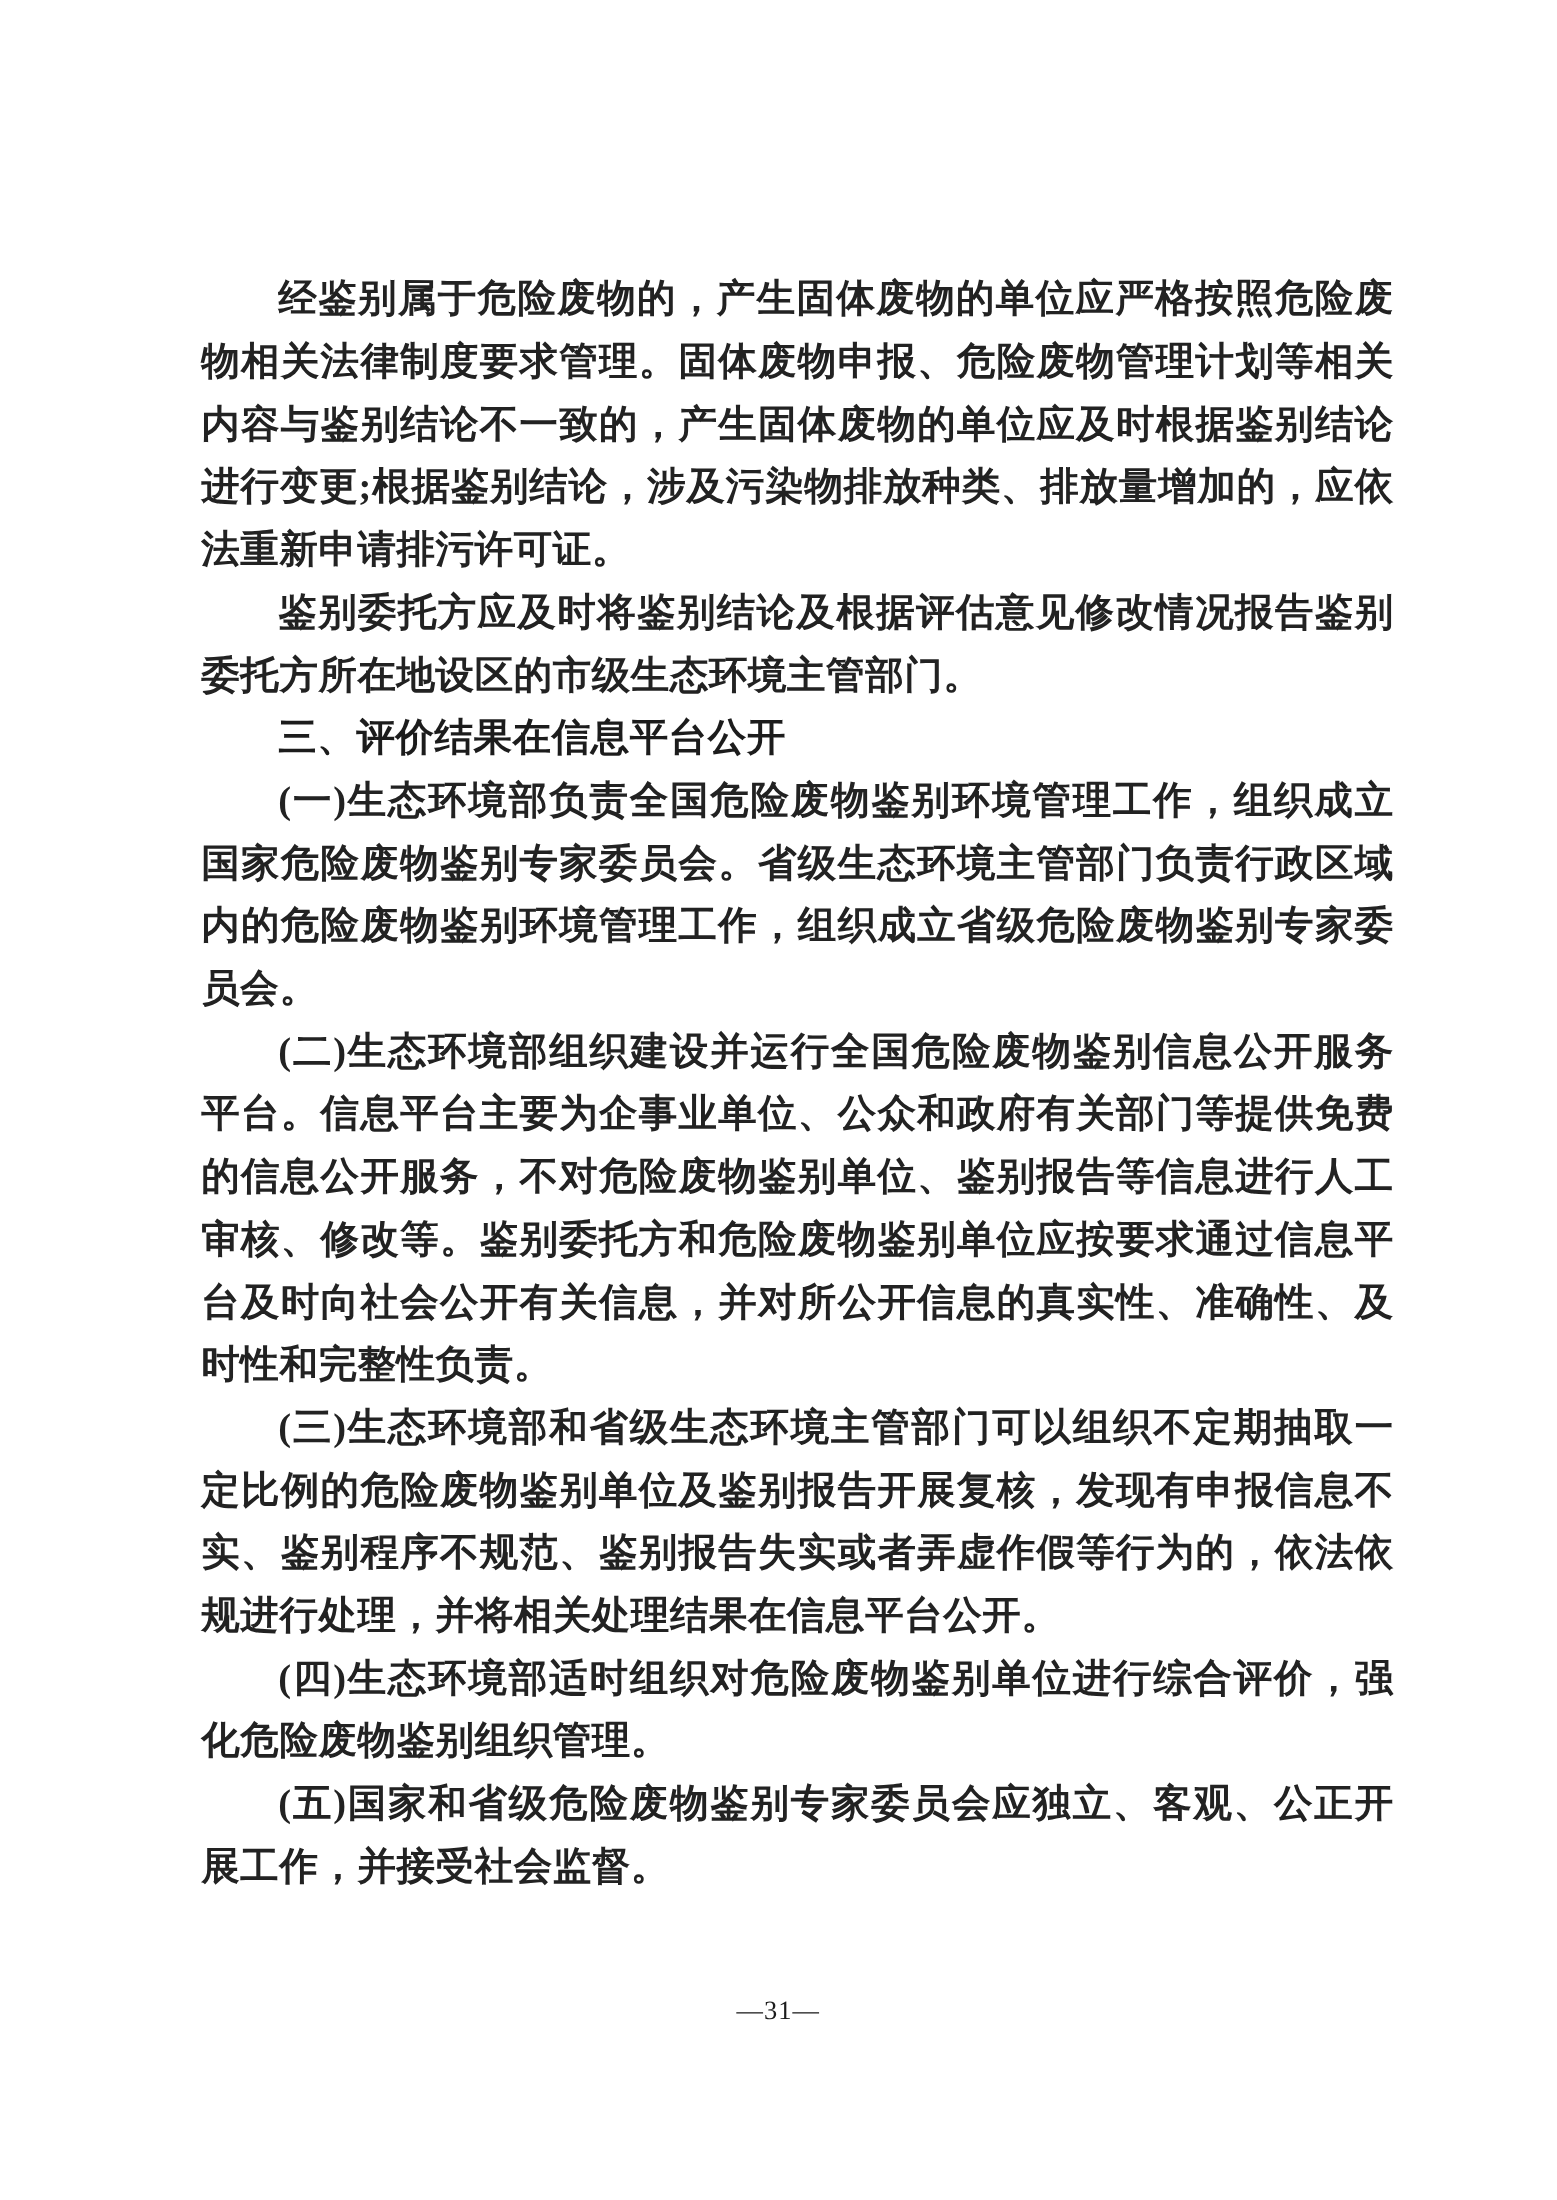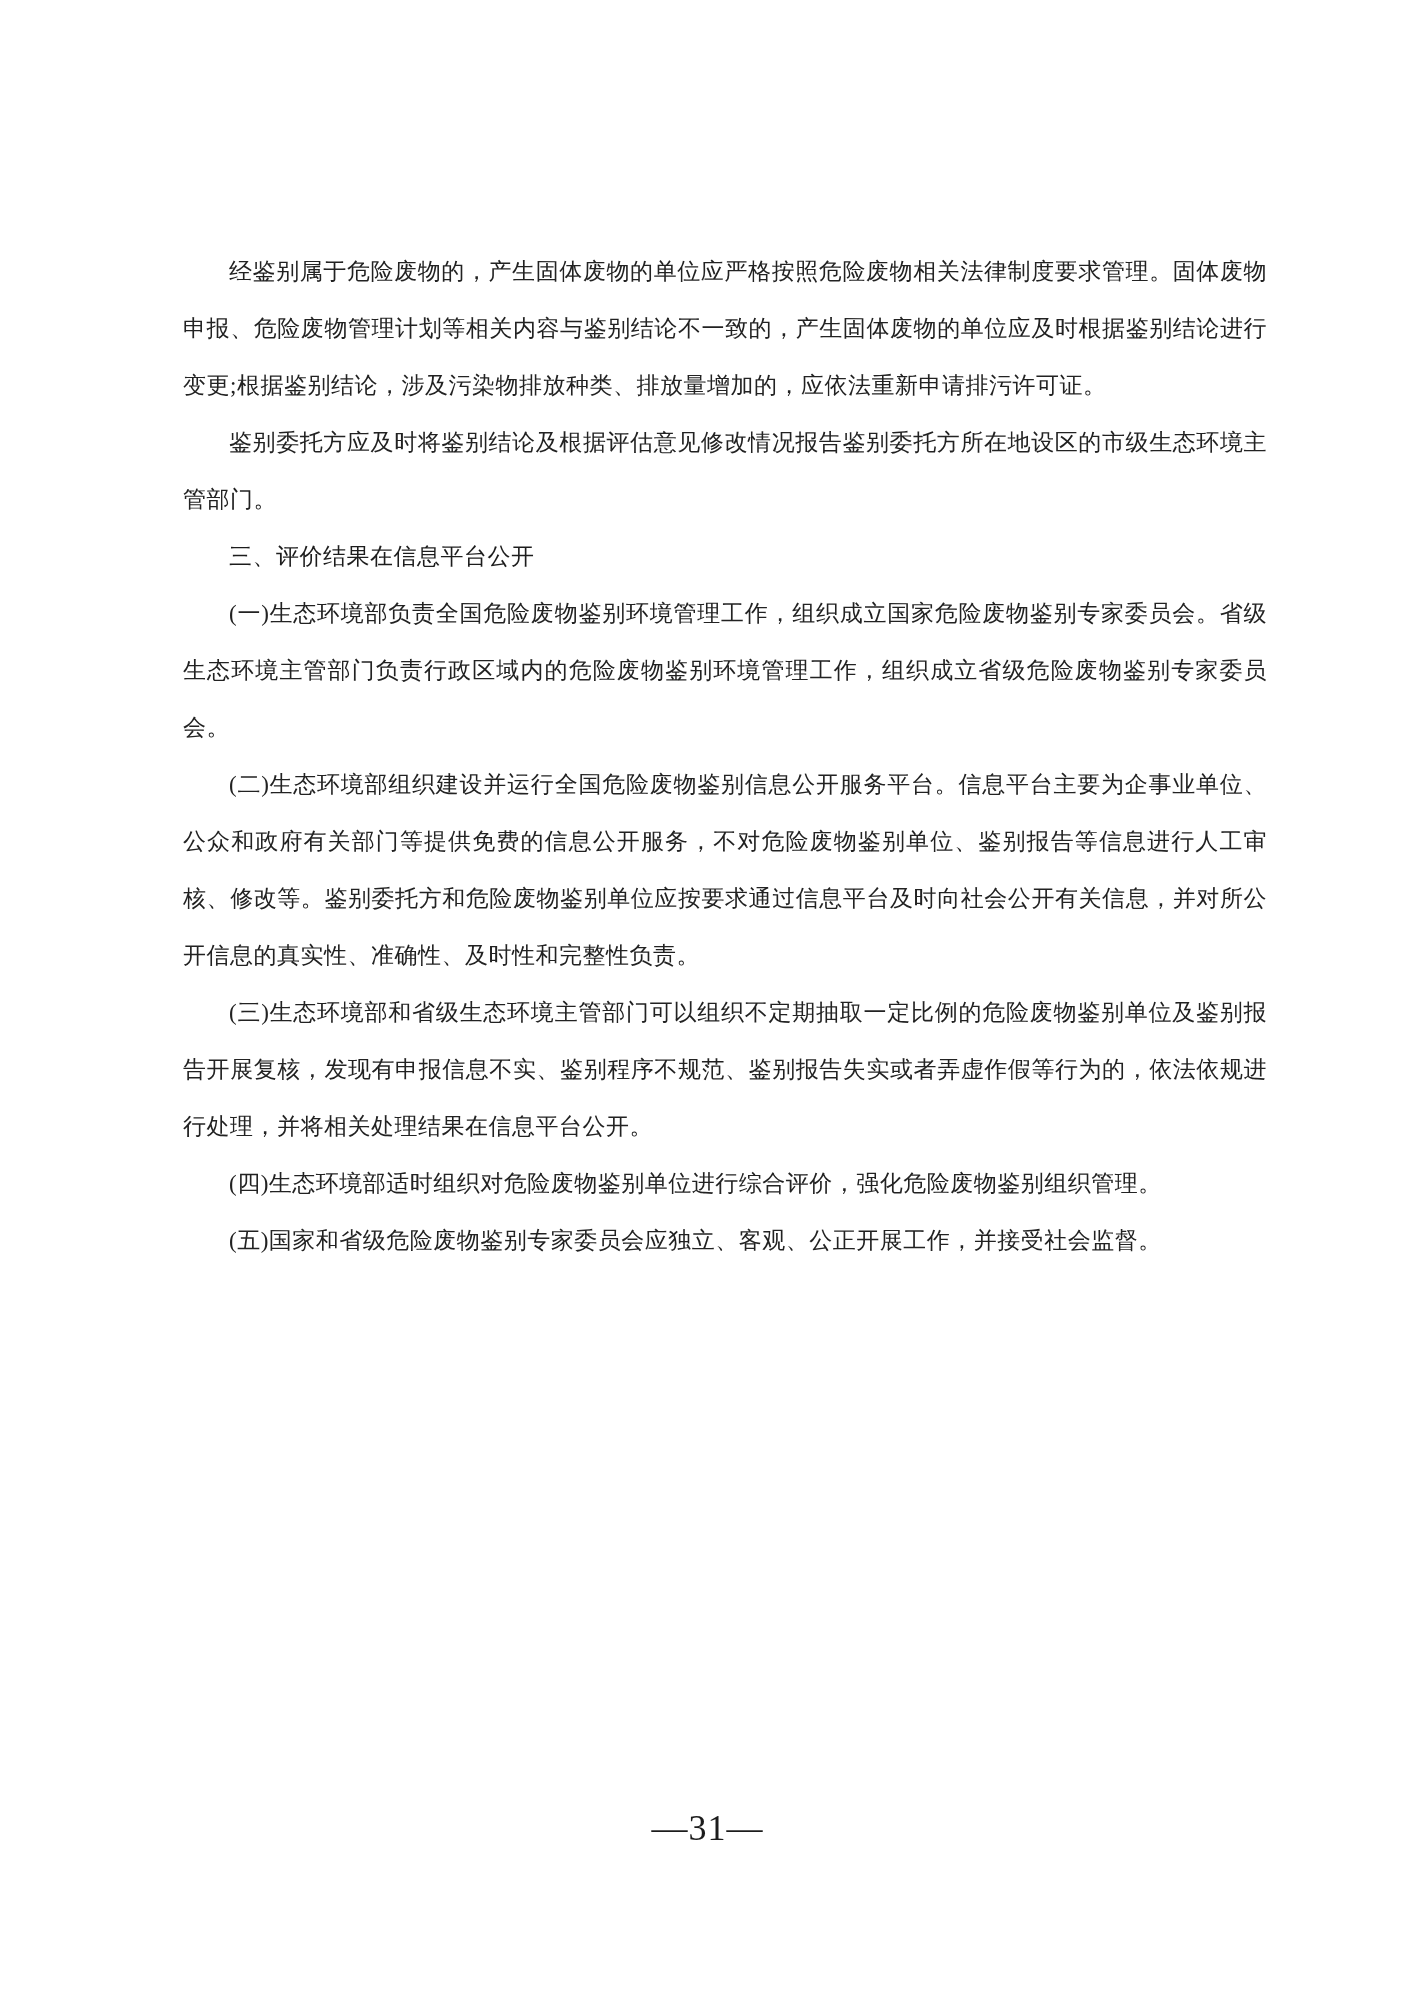--- a/index.html
+++ b/index.html
@@ -18,40 +18,40 @@
     color: #1f1f1f;
   }
   .text-block {
     position: absolute;
     left: 183px;
     top: 243px;
     width: 1084px;
   }
   .para {
     margin: 0;
-    font-size: 23px;
+    font-size: 35px;
     line-height: 57px;
     text-indent: 2em;
     text-align: justify;
     text-align-last: left;
-    font-weight: 400;
+    font-weight: 700;
     letter-spacing: 0.5px;
     color: #222222;
   }
   .para.heading {
     
     color: #1c1c1c;
   }
   .page-footer {
     position: absolute;
     top: 1804px;
     left: 0;
     width: 100%;
     text-align: center;
-    font-size: 36px;
+    font-size: 24px;
     line-height: 48px;
     letter-spacing: 1px;
     color: #1c1c1c;
   }
 </style>
 </head>
 <body>
 
 <div class="page">
   <div class="text-block">

